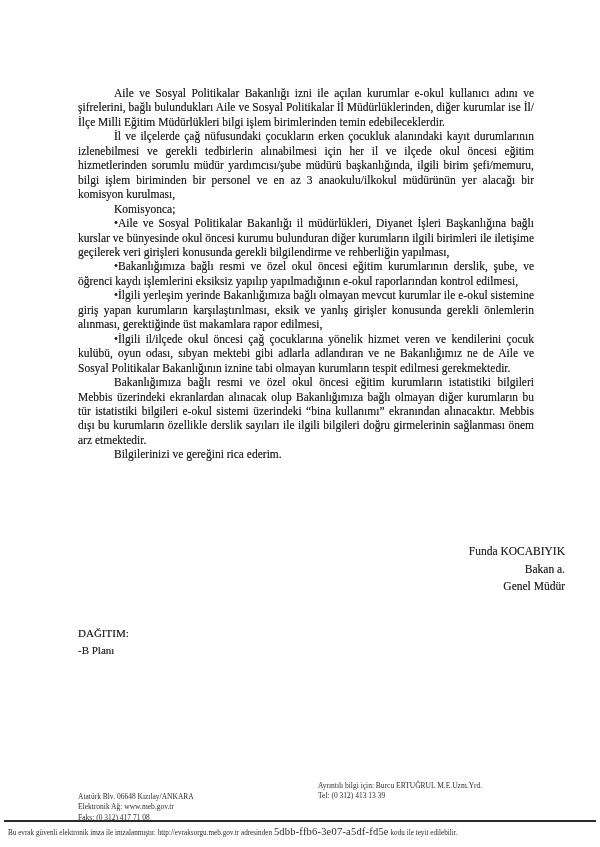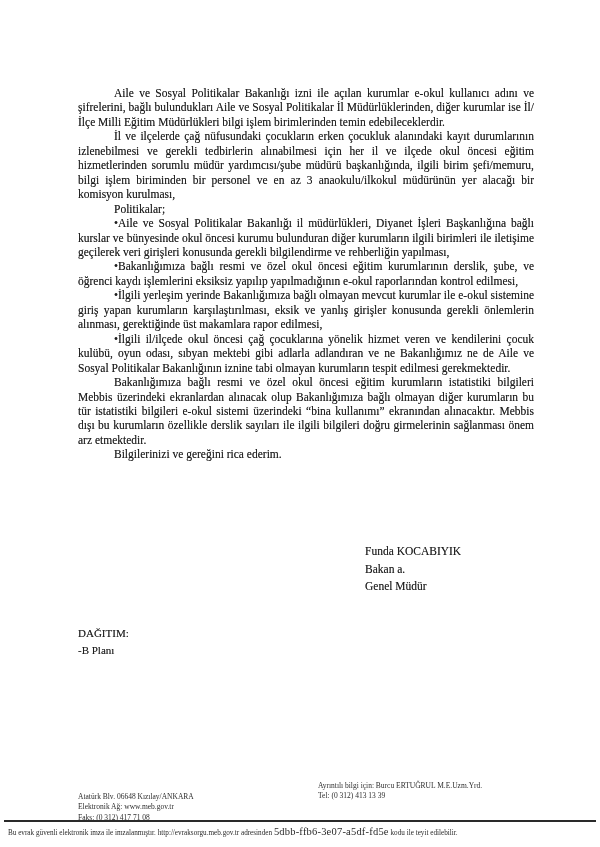--- a/index.html
+++ b/index.html
@@ -34,21 +34,21 @@
     margin: 0;
     padding: 0;
     text-indent: 36px;
   }
   
   .signature {
     position: absolute;
     top: 543px;
     left: 365px;
     width: 200px;
-    text-align: left;
+    text-align: right;
     font-size: 11.5px;
     line-height: 17.5px;
     color: #1e1e1e;
     text-shadow: 0 0 0.35px rgba(20,20,20,0.5);
   }
   
   .distribution {
     position: absolute;
     top: 625px;
     left: 78px;
@@ -97,21 +97,21 @@
   }
 </style>
 </head>
 <body>
 
 <div class="page">
 
   <div class="body-text" id="paragraphs">
       <p>Aile ve Sosyal Politikalar Bakanlığı izni ile açılan kurumlar e-okul kullanıcı adını ve şifrelerini, bağlı bulundukları Aile ve Sosyal Politikalar İl Müdürlüklerinden, diğer kurumlar ise İl/İlçe Milli Eğitim Müdürlükleri bilgi işlem birimlerinden temin edebileceklerdir.</p>
       <p>İl ve ilçelerde çağ nüfusundaki çocukların erken çocukluk alanındaki kayıt durumlarının izlenebilmesi ve gerekli tedbirlerin alınabilmesi için her il ve ilçede okul öncesi eğitim hizmetlerinden sorumlu müdür yardımcısı/şube müdürü başkanlığında, ilgili birim şefi/memuru, bilgi işlem biriminden bir personel ve en az 3 anaokulu/ilkokul müdürünün yer alacağı bir komisyon kurulması,</p>
-      <p>Politikalar;</p>
+      <p>Komisyonca;</p>
       <p>•Aile ve Sosyal Politikalar Bakanlığı il müdürlükleri, Diyanet İşleri Başkanlığına bağlı kurslar ve bünyesinde okul öncesi kurumu bulunduran diğer kurumların ilgili birimleri ile iletişime geçilerek veri girişleri konusunda gerekli bilgilendirme ve rehberliğin yapılması,</p>
       <p>•Bakanlığımıza bağlı resmi ve özel okul öncesi eğitim kurumlarının derslik, şube, ve öğrenci kaydı işlemlerini eksiksiz yapılıp yapılmadığının e-okul raporlarından kontrol edilmesi,</p>
       <p>•İlgili yerleşim yerinde Bakanlığımıza bağlı olmayan mevcut kurumlar ile e-okul sistemine giriş yapan kurumların karşılaştırılması, eksik ve yanlış girişler konusunda gerekli önlemlerin alınması, gerektiğinde üst makamlara rapor edilmesi,</p>
       <p>•İlgili il/ilçede okul öncesi çağ çocuklarına yönelik hizmet veren ve kendilerini çocuk kulübü, oyun odası, sıbyan mektebi gibi adlarla adlandıran ve ne Bakanlığımız ne de Aile ve Sosyal Politikalar Bakanlığının iznine tabi olmayan kurumların tespit edilmesi gerekmektedir.</p>
       <p>Bakanlığımıza bağlı resmi ve özel okul öncesi eğitim kurumların istatistiki bilgileri Mebbis üzerindeki ekranlardan alınacak olup Bakanlığımıza bağlı olmayan diğer kurumların bu tür istatistiki bilgileri e-okul sistemi üzerindeki  “bina kullanımı” ekranından alınacaktır. Mebbis dışı bu kurumların özellikle derslik sayıları ile ilgili bilgileri doğru girmelerinin sağlanması önem arz etmektedir.</p>
       <p>Bilgilerinizi ve gereğini rica ederim.</p>
     </div>
 
   <div class="signature">
     <div>Funda KOCABIYIK</div>

